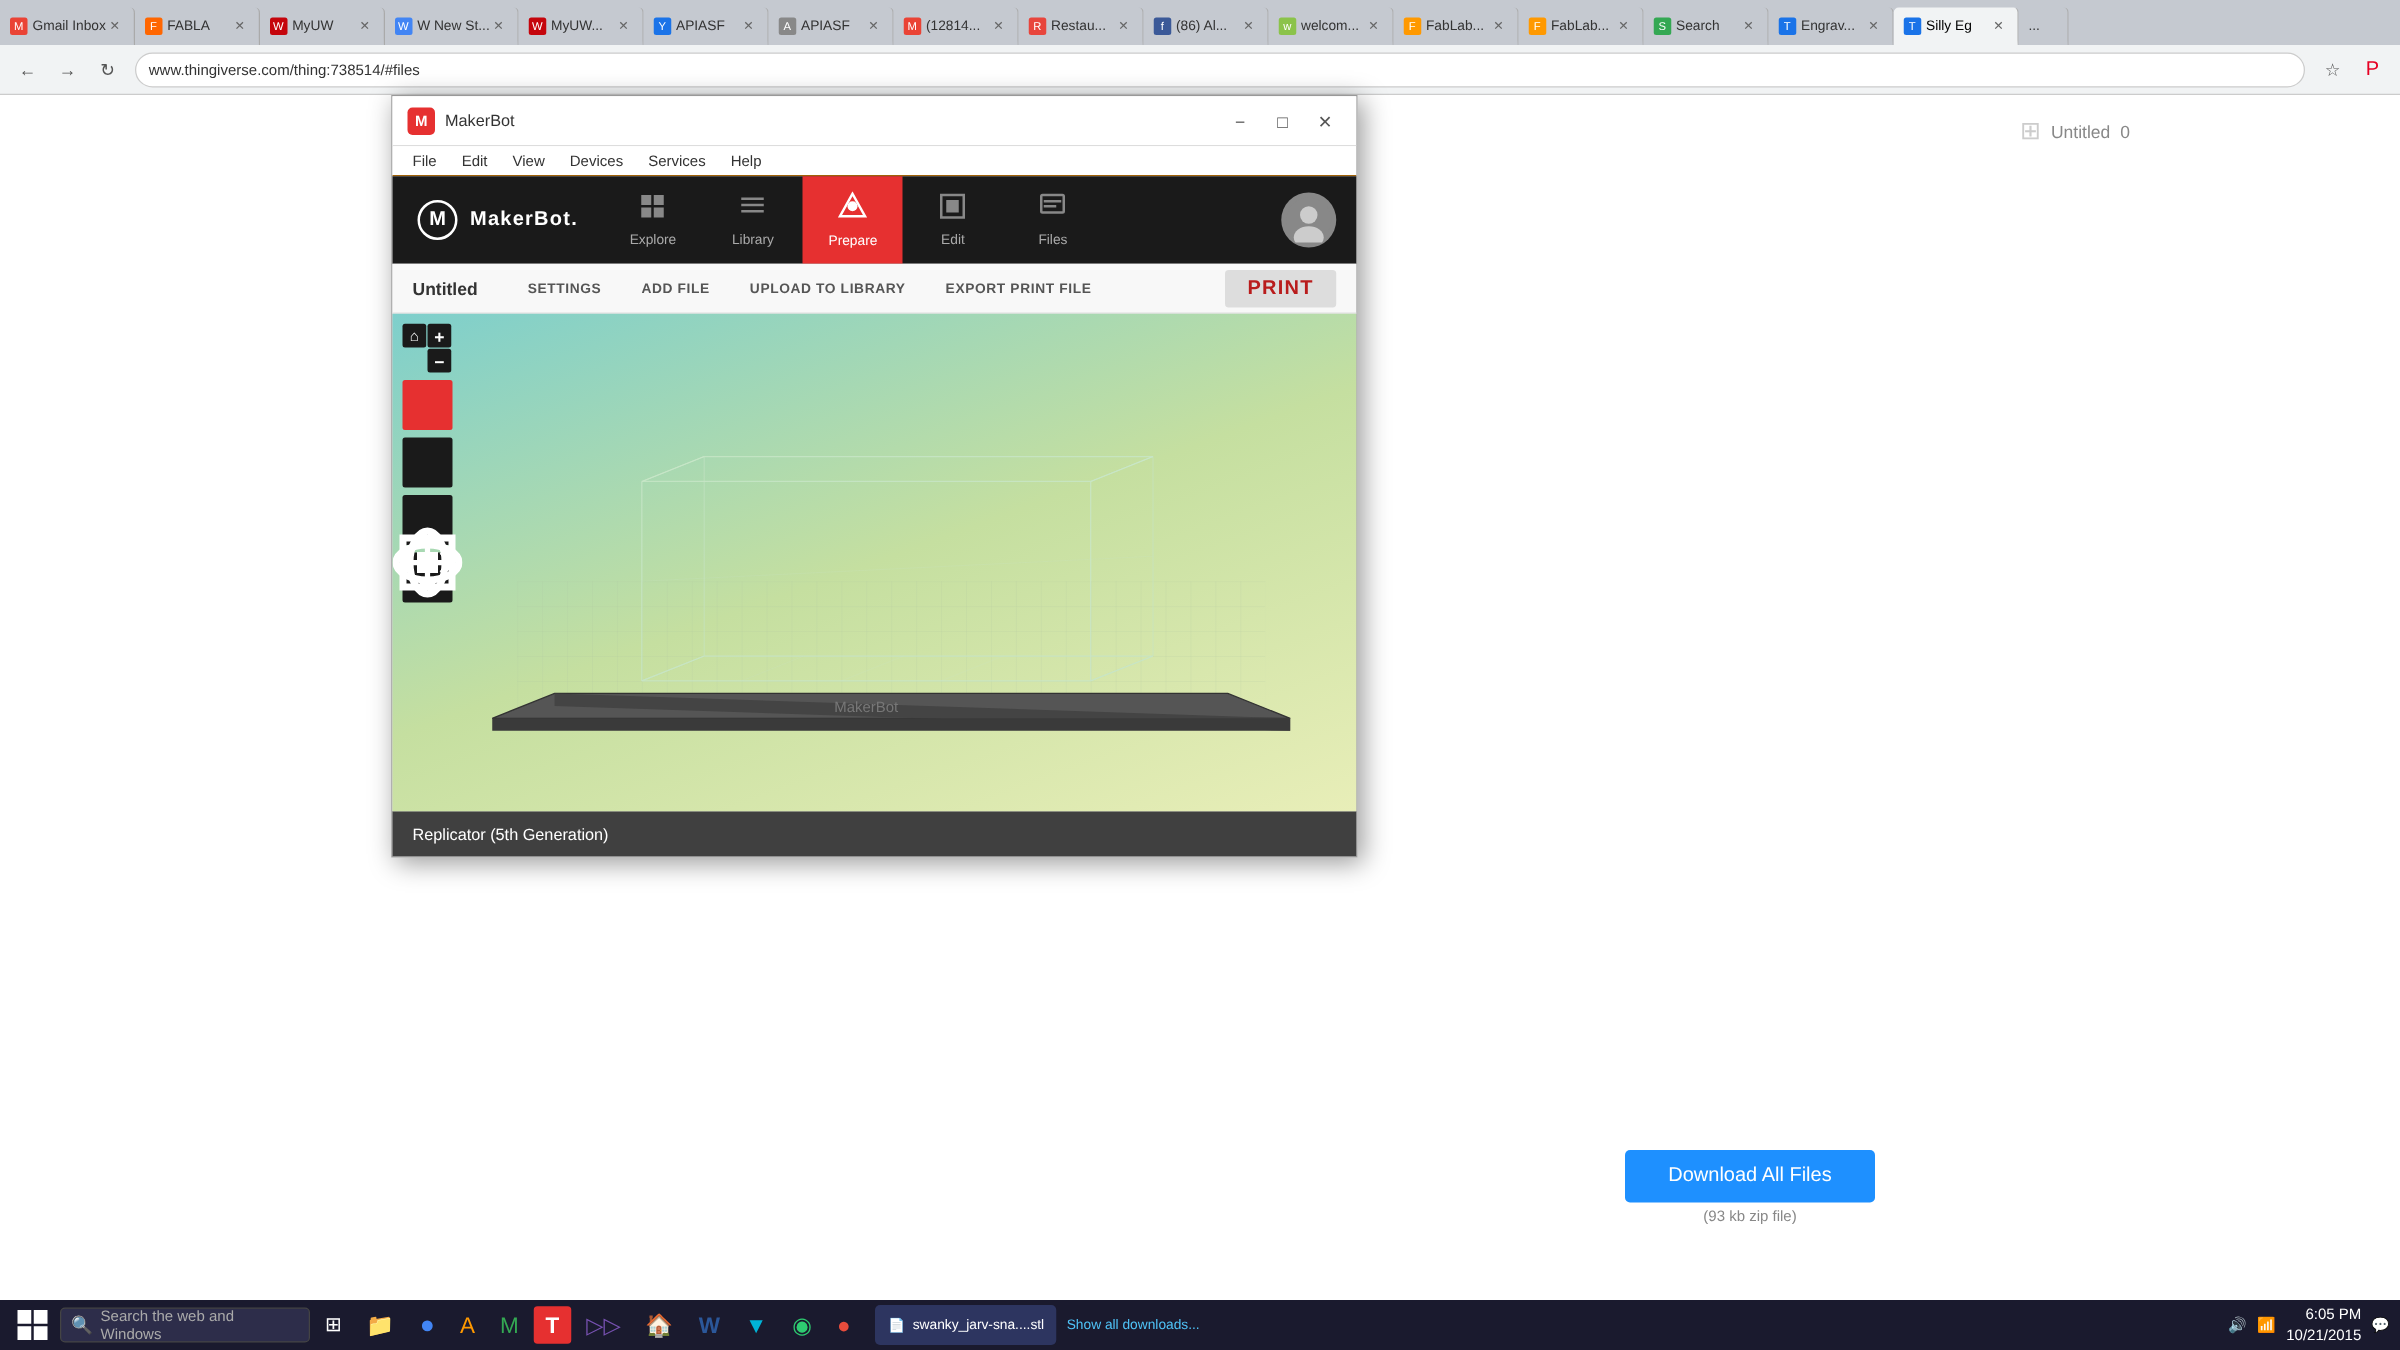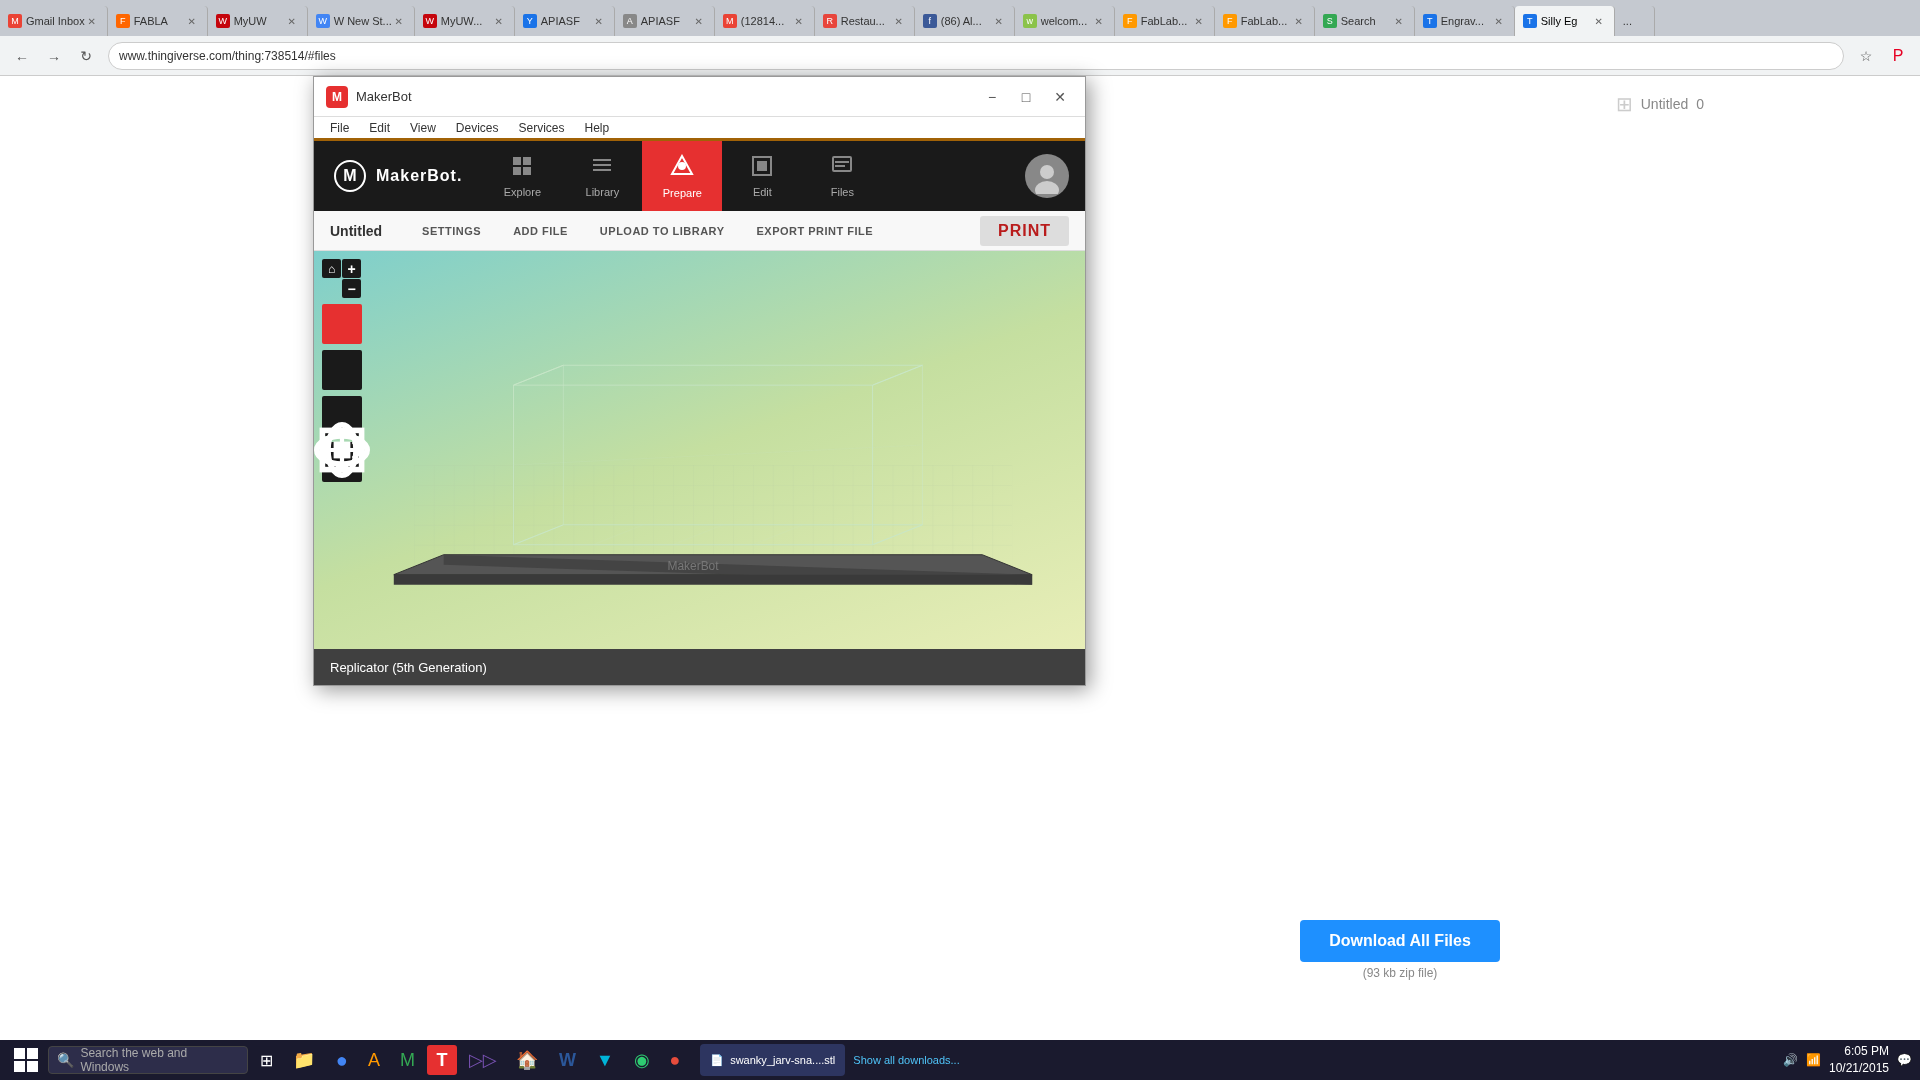--- a/index.html
+++ b/index.html
@@ -135,21 +135,21 @@
       background: white;
     }
 
     .download-btn {
       background: #1e90ff;
       color: white;
       border: none;
       border-radius: 4px;
       padding: 12px 24px;
       font-size: 16px;
-      font-weight: bold;
+      font-weight: normal;
       cursor: pointer;
       display: block;
       width: 200px;
       text-align: center;
     }
 
     .download-size {
       text-align: center;
       font-size: 12px;
       color: #888;
@@ -218,21 +218,21 @@
       cursor: pointer;
       border-radius: 2px;
     }
 
     
     .menu-bar {
       display: flex;
       align-items: center;
       height: 24px;
       background: white;
-      border-bottom: 3px solid #a16207;
+      border-bottom: 1px solid #a16207;
       padding: 0 8px;
       flex-shrink: 0;
       gap: 4px;
     }
 
     .menu-item {
       font-size: 12px;
       color: #333;
       padding: 2px 8px;
       cursor: pointer;

